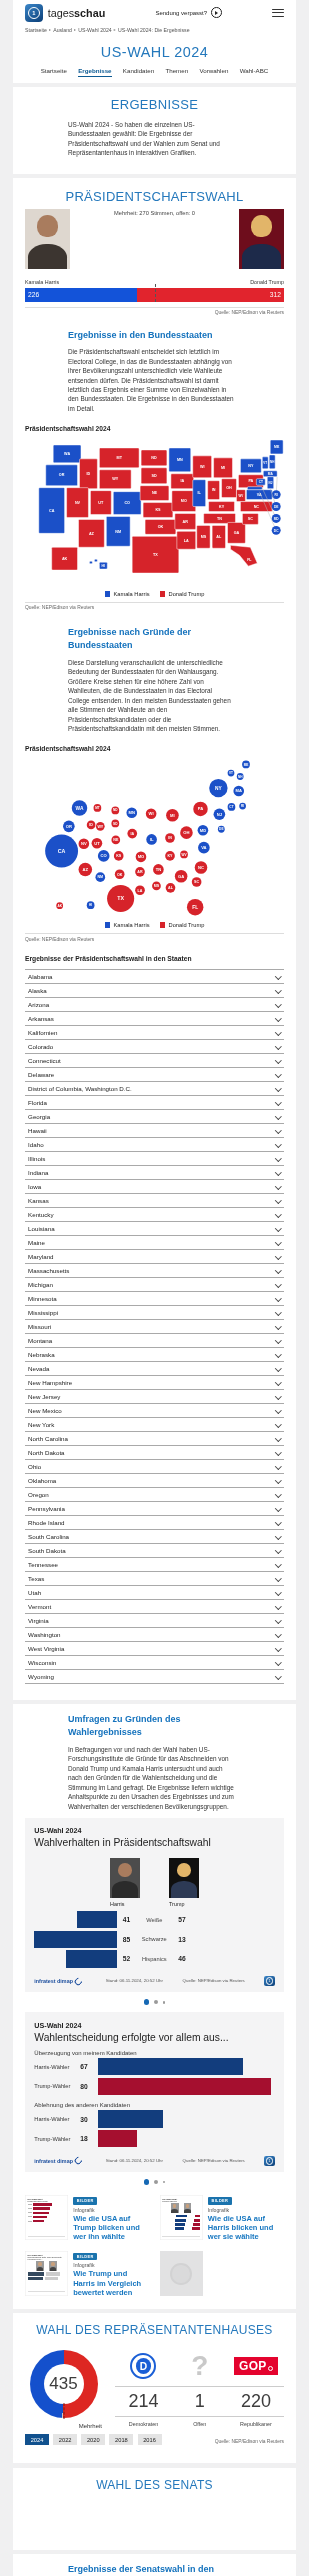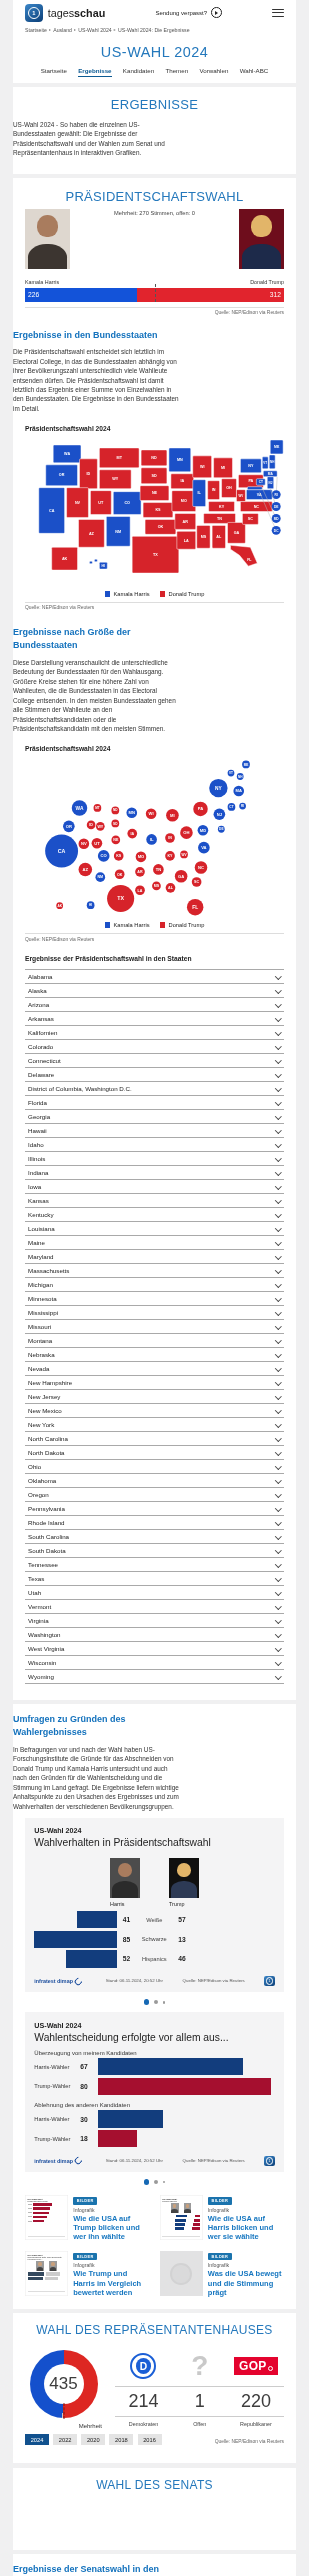--- a/index.html
+++ b/index.html
@@ -18,21 +18,21 @@
   .burger{width:12.4px;display:flex;flex-direction:column;gap:2.1px;cursor:pointer;}
   .burger span{height:1.3px;background:#333;border-radius:0.5px;}
   .bc{padding:3.1px 12px 4.1px;font-size:5.2px;color:#555;display:flex;flex-wrap:wrap;gap:2.1px;align-items:center;}
   .bc-sep{color:#888;font-size:4.1px;}
   .hero-title{text-align:center;font-size:14.4px;color:#2478bc;font-weight:400;letter-spacing:0.5px;padding:7.2px 0 5.2px;margin:0;}
   .tabs{display:flex;justify-content:center;gap:11.3px;font-size:6.2px;padding:2.1px 0 6.2px;}
   .tab{color:#333;padding-bottom:1.5px;cursor:pointer;}
   .tab.active{font-weight:700;color:#0c5a93;border-bottom:1px solid #0c5a93;}
   
   .hero-h{text-align:center;font-size:13px;color:#2478bc;font-weight:400;letter-spacing:0.3px;margin:0;padding:10.3px 0 3.1px;}
-  .copy{width:166px;font-size:6.4px;line-height:1.48;color:#333;}
+  .copy{margin-left:55px;width:166px;font-size:6.4px;line-height:1.48;color:#333;}
   .sec-h{color:#1472bd;font-size:9px;font-weight:700;margin:0 0 5.2px;}
   .bold-label{font-size:6.7px;font-weight:700;color:#1d1d1d;margin:0 12px;padding:11.3px 0 3.1px;}
   .rule{border:0;border-top:0.5px solid #ddd;margin:5.2px 12px 2.1px;}
   .quelle{font-size:4.9px;color:#666;margin:1px 12px 0;}
   .quelle.right{text-align:right;}
   .legend{display:flex;justify-content:center;gap:10.3px;align-items:center;font-size:5.7px;color:#222;margin-top:3.1px;}
   .sw{width:5.7px;height:5.7px;display:inline-block;margin-right:3.1px;vertical-align:-0.5px;}
   
   .pres-row{position:relative;height:68px;margin:2.1px 12px 0;}
   .pres-note{position:absolute;left:0;right:0;top:1px;text-align:center;font-size:5.7px;color:#444;}
@@ -316,21 +316,21 @@
       </svg></div>
   <div class="legend">
       <span><span class="sw" style="background:#1b50c8"></span>Kamala Harris</span>
       <span><span class="sw" style="background:#d6232a"></span>Donald Trump</span>
     </div>
   <hr class="rule">
   <div class="quelle">Quelle: NEP/Edison via Reuters</div>
 
   <div style="height:15.5px"></div>
   <div class="copy">
-    <h3 class="sec-h">Ergebnisse nach Größe der Bundesstaaten</h3>
+    <h3 class="sec-h">Ergebnisse nach Gründe der Bundesstaaten</h3>
     <div>Diese Darstellung veranschaulicht die unterschiedliche Bedeutung der Bundesstaaten für den Wahlausgang. Größere Kreise stehen für eine höhere Zahl von Wahlleuten, die die Bundesstaaten in das Electoral College entsenden. In den meisten Bundesstaaten gehen alle Stimmen der Wahlleute an den Präsidentschaftskandidaten oder die Präsidentschaftskandidatin mit den meisten Stimmen.</div>
   </div>
 
   <div class="bold-label">Präsidentschaftswahl 2024</div>
   <div class="svg-wrap"><svg id="carto-svg" width="242" height="160" viewBox="0 0 500 330">
         <circle cx="57" cy="194" r="34" fill="#1b50c8"></circle>
         <text x="57" y="197.96" text-anchor="middle" font-size="11" fill="#fff">CA</text>
         <circle cx="94" cy="105" r="16" fill="#1b50c8"></circle>
         <text x="94" y="108.6" text-anchor="middle" font-size="10" fill="#fff">WA</text>
         <circle cx="72" cy="143" r="12" fill="#1b50c8"></circle>
@@ -848,25 +848,20 @@
      <div>
        <span class="t-badge">BILDER</span>
        <div class="t-kicker">Infografik</div>
        <div class="t-title">Wie Trump und Harris im Vergleich bewertet werden</div>
      </div>
    </div>
       <div class="teaser">
         <span class="th grey">
           <span class="th-swirl"></span>
         </span>
-     <div>
-       <span class="t-badge">BILDER</span>
-       <div class="t-kicker">Infografik</div>
-       <div class="t-title">Was die USA bewegt und die Stimmung prägt</div>
-     </div>
    </div>
     </div>
 </div>
 <div class="gap"></div>
 
 <div class="card" style="padding-bottom:9px">
   <h2 class="hero-h" style="font-size:12px">WAHL DES REPRÄSENTANTENHAUSES</h2>
   <div class="house">
     <div class="donut-wrap">
       <div class="donut">

